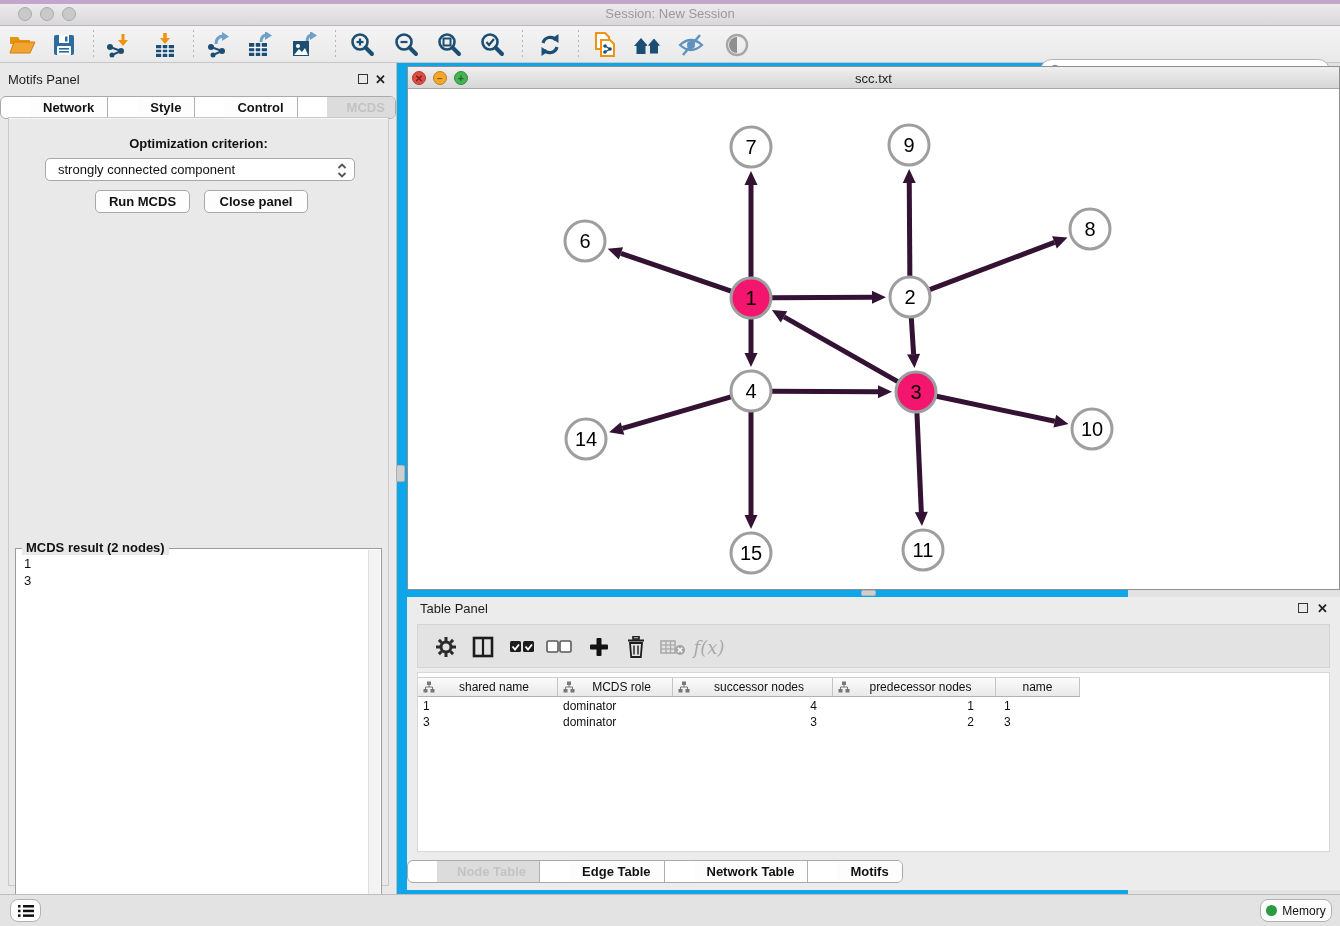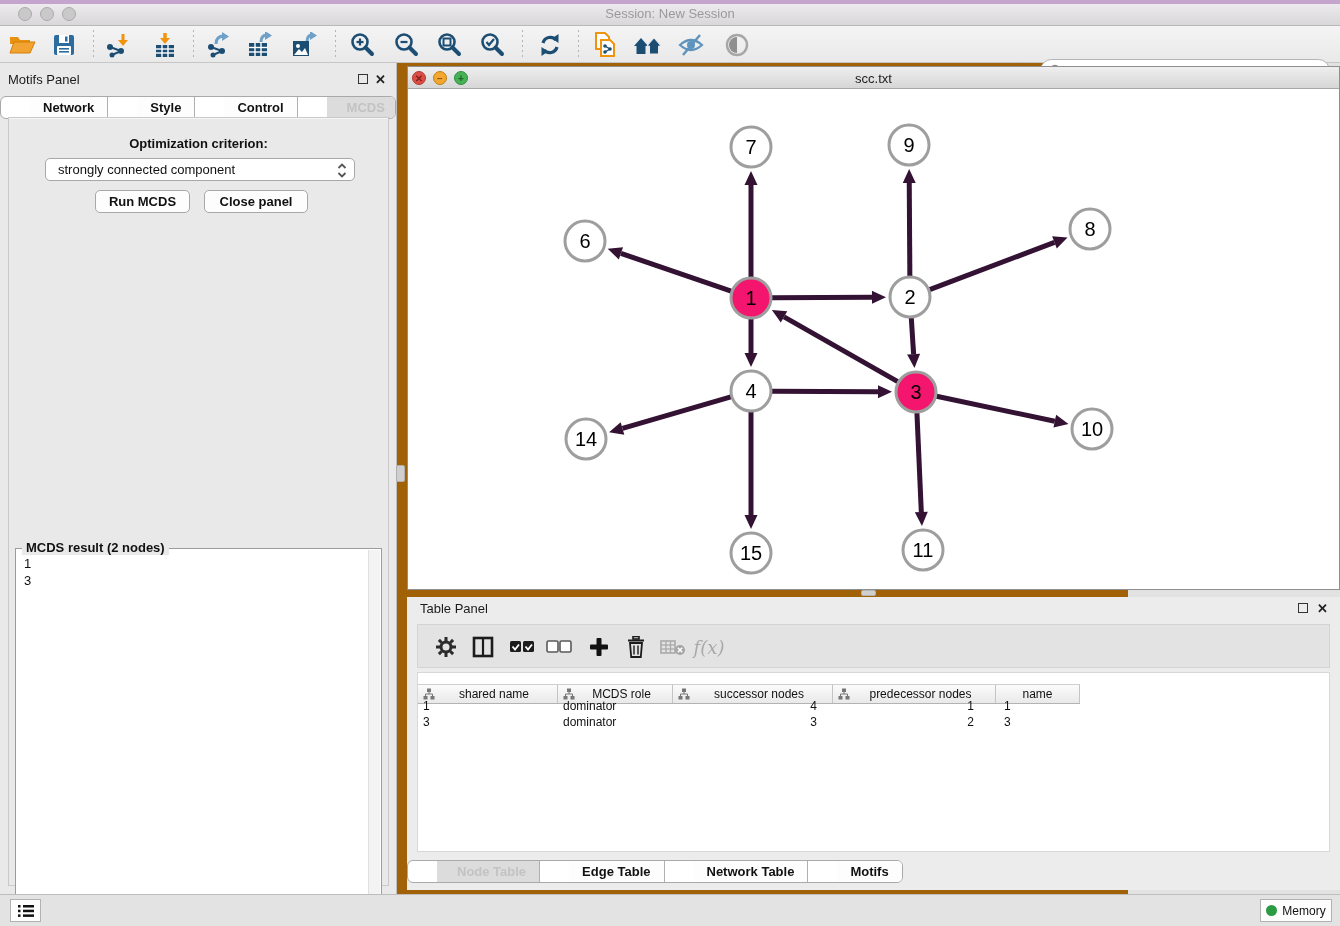--- a/index.html
+++ b/index.html
@@ -1,17 +1,17 @@
 <!DOCTYPE html>
 <html><head>
 <meta charset="utf-8">
 <style>
   * { margin:0; padding:0; box-sizing:border-box; font-family:"Liberation Sans", sans-serif; }
   html,body { width:1340px; height:926px; background:#e2e2e2; overflow:hidden; }
-  .app { position:absolute; left:0; top:0; width:1128px; height:926px; background:#a16207; }
+  .app { position:absolute; left:0; top:0; width:1128px; height:926px; background:#0ea5e9; }
 
   
   .titlebar { position:absolute; left:0; top:0; width:1340px; height:26px;
     background:linear-gradient(#f0eef1,#d9d7da); border-bottom:1px solid #b9b7ba; }
   .titlebar .accent { position:absolute; left:0; top:0; width:100%; height:4px; background:#c3a5cd; }
   .tl { position:absolute; top:7px; width:14px; height:14px; border-radius:50%;
     background:#c9c9c9; border:1px solid #aaa; }
   .win-title { position:absolute; left:0; top:6px; width:100%; text-align:center;
     font-size:13px; color:#9a9a9a; }
 
@@ -81,37 +81,37 @@
   
   .table-panel { position:absolute; left:407px; top:597px; width:933px; height:293px; background:#ececec; }
   .tp-header-title { position:absolute; left:13px; top:4px; font-size:13px; color:#1c1c1c; }
   .tp-toolbar { position:absolute; left:10px; top:27px; width:913px; height:44px;
     background:#e3e3e3; border:1px solid #d4d4d4; border-radius:0; }
   .tp-icon { position:absolute; top:7px; width:30px; height:30px; display:flex;
     align-items:center; justify-content:center; }
   .fx-label { font-family:"DejaVu Serif", serif; font-style:italic; font-size:18px; color:#a9a9a9; }
   .tp-table { position:absolute; left:10px; top:75px; width:913px; height:180px; background:#fff;
     border:1px solid #d8d8d8; }
-  .th-row { position:absolute; left:0; top:11px; height:20px; display:flex;
+  .th-row { position:absolute; left:0; top:4px; height:20px; display:flex;
     border-top:1px solid #cfcfcf; border-bottom:1px solid #b3b3b3; }
   .th-cell { background:linear-gradient(#fbfbfb,#e9e9e9); border-right:1px solid #c4c4c4;
     display:flex; align-items:center; font-size:12px; color:#111; }
   .th-cell .tree { margin:0 6px 0 5px; }
   .th-cell .lbl { flex:1; text-align:center; padding-right:10px; }
   .td-row { position:absolute; left:0; height:16px; display:flex; }
   .td-cell { font-size:12px; color:#111; white-space:nowrap; overflow:hidden; }
   .ta-l { text-align:left; padding-left:5px; }
   .ta-r { text-align:right; padding-right:16px; }
   .tp-tabs { position:absolute; left:0; top:263px; width:100%; display:flex; }
 
   
   .statusbar { position:absolute; left:0; top:894px; width:1340px; height:32px;
     background:#e3e3e3; border-top:1px solid #bdbdbd; }
   .status-btn { position:absolute; top:4px; height:23px; background:#fdfdfd;
-    border:1px solid #b2b2b2; border-radius:0; display:flex; align-items:center; justify-content:center; }
+    border:1px solid #b2b2b2; border-radius:8px; display:flex; align-items:center; justify-content:center; }
   .memory-dot { width:11px; height:11px; border-radius:50%; margin-right:5px; }
   .memory-label { font-size:12px; color:#111; }
 </style>
 </head>
 <body>
 
 <div class="app">
 
   <div class="titlebar">
     <div class="accent"></div>

